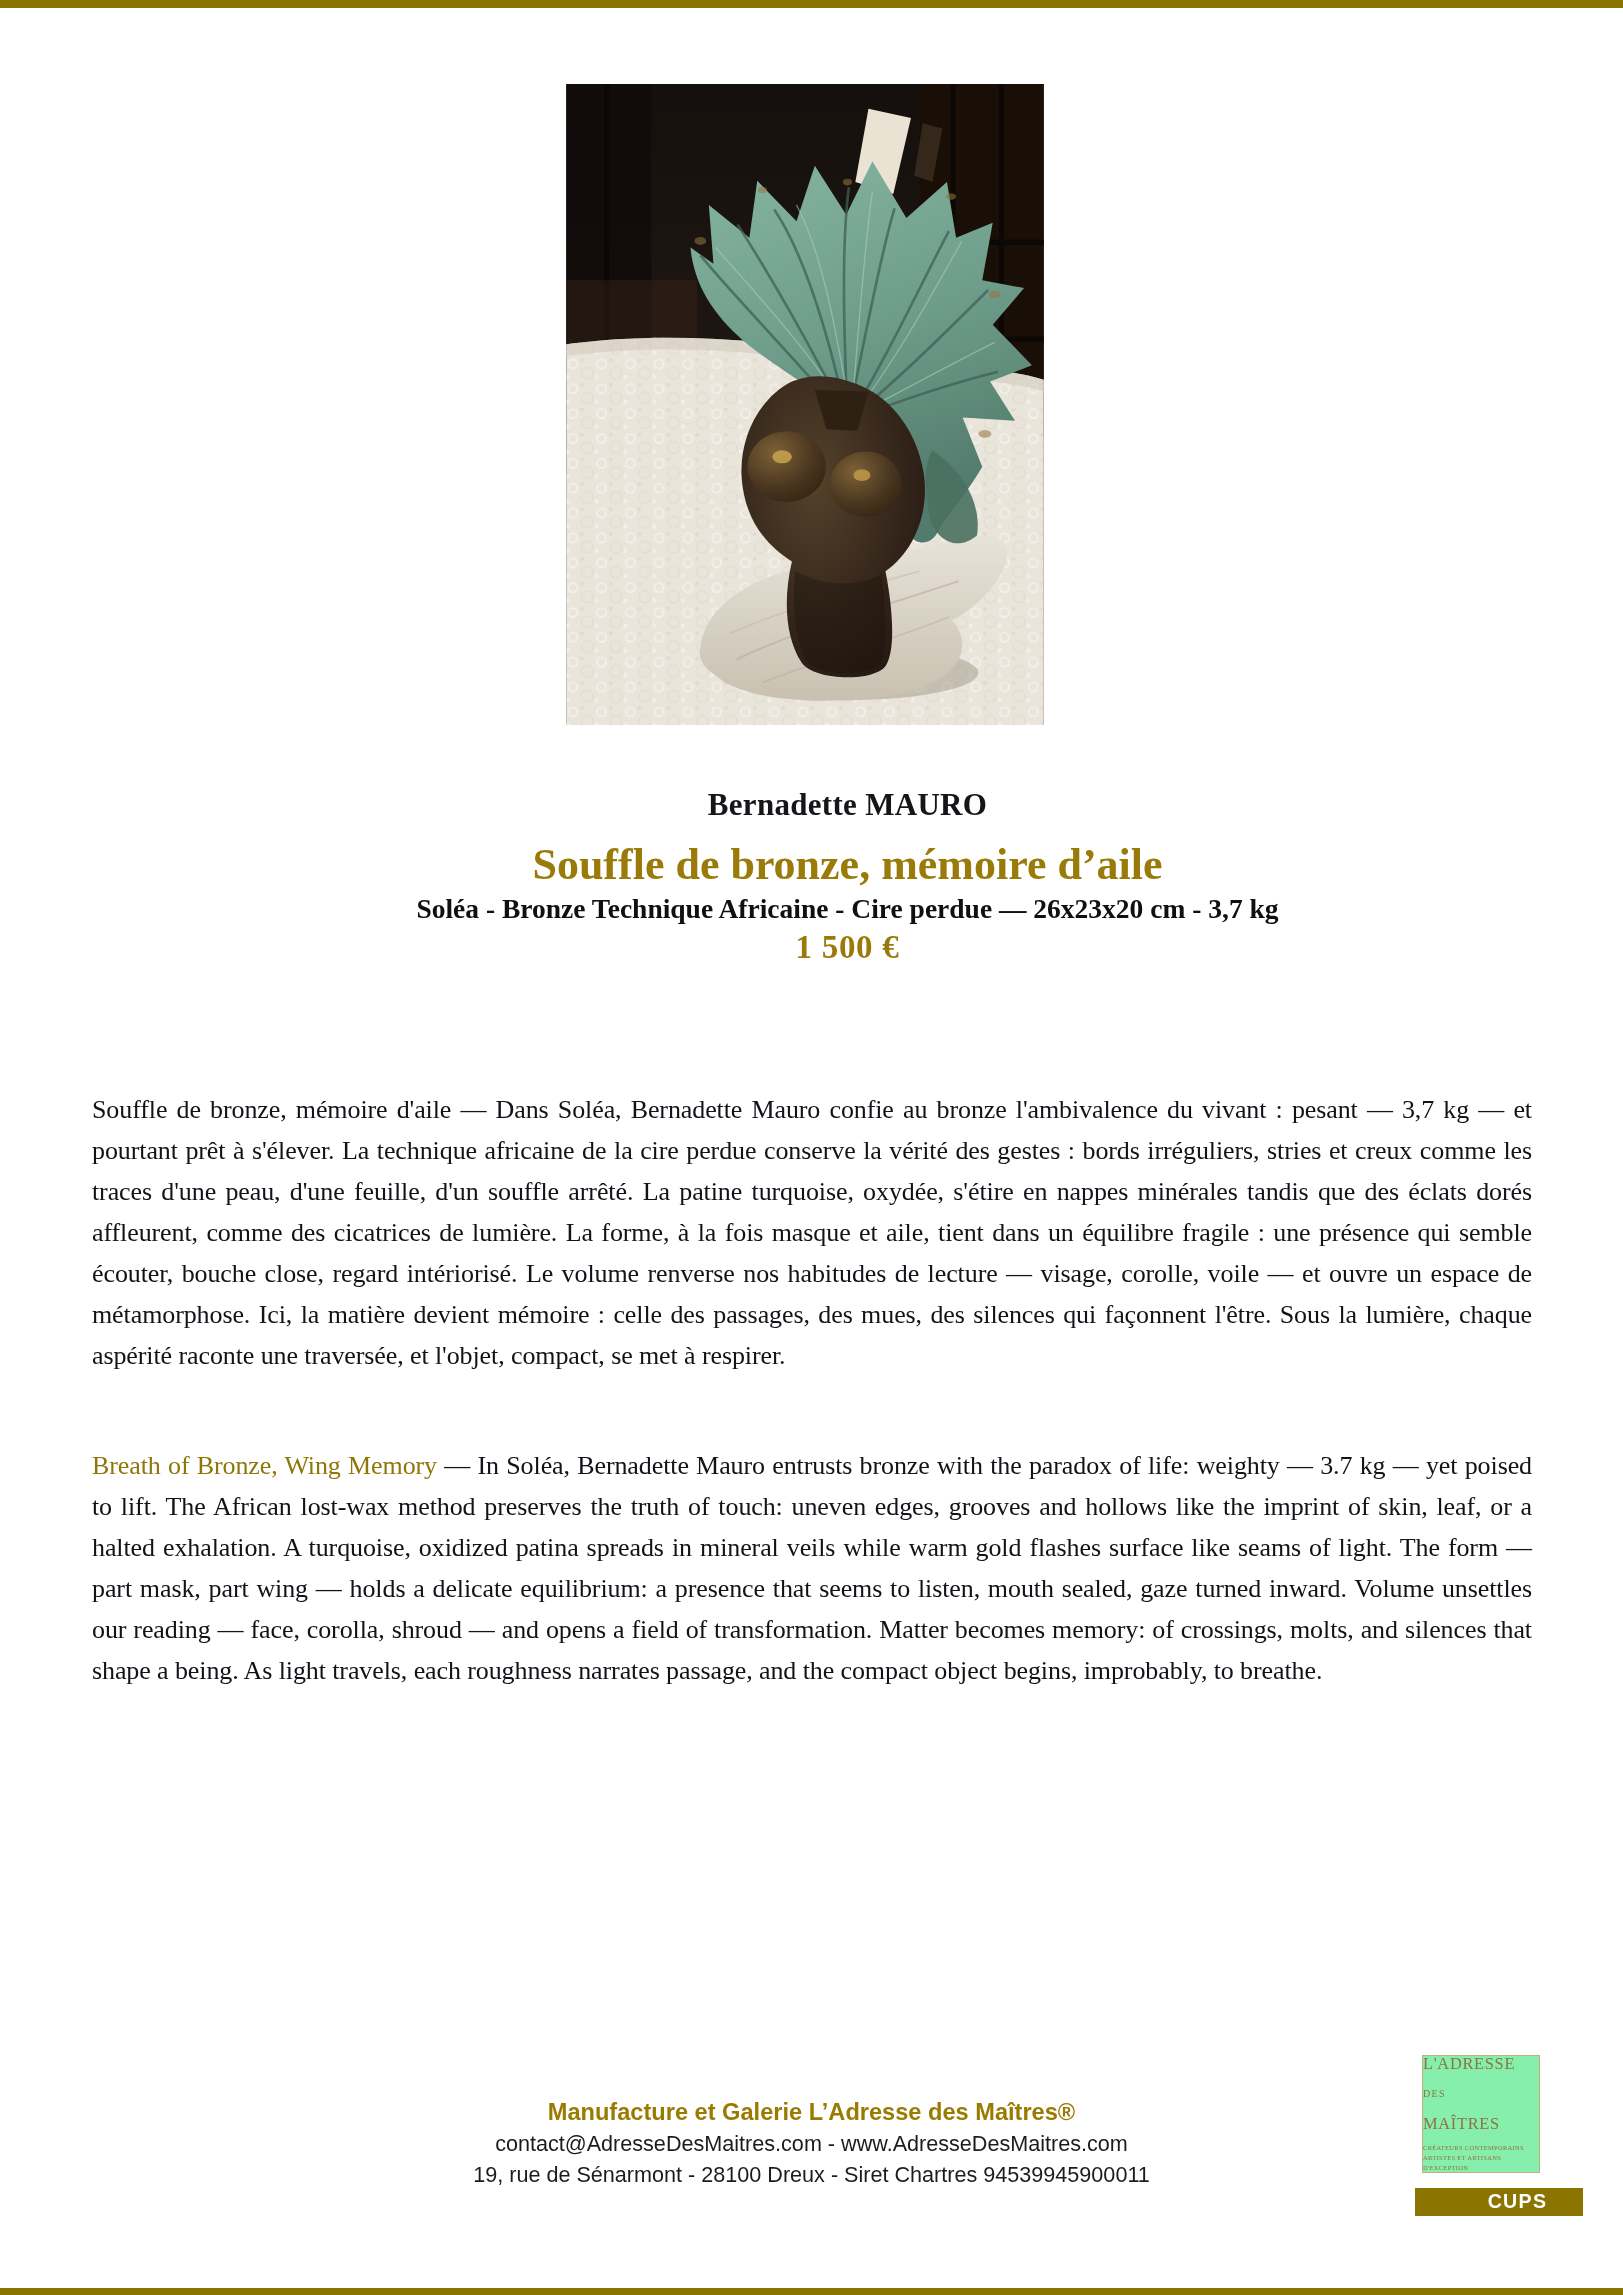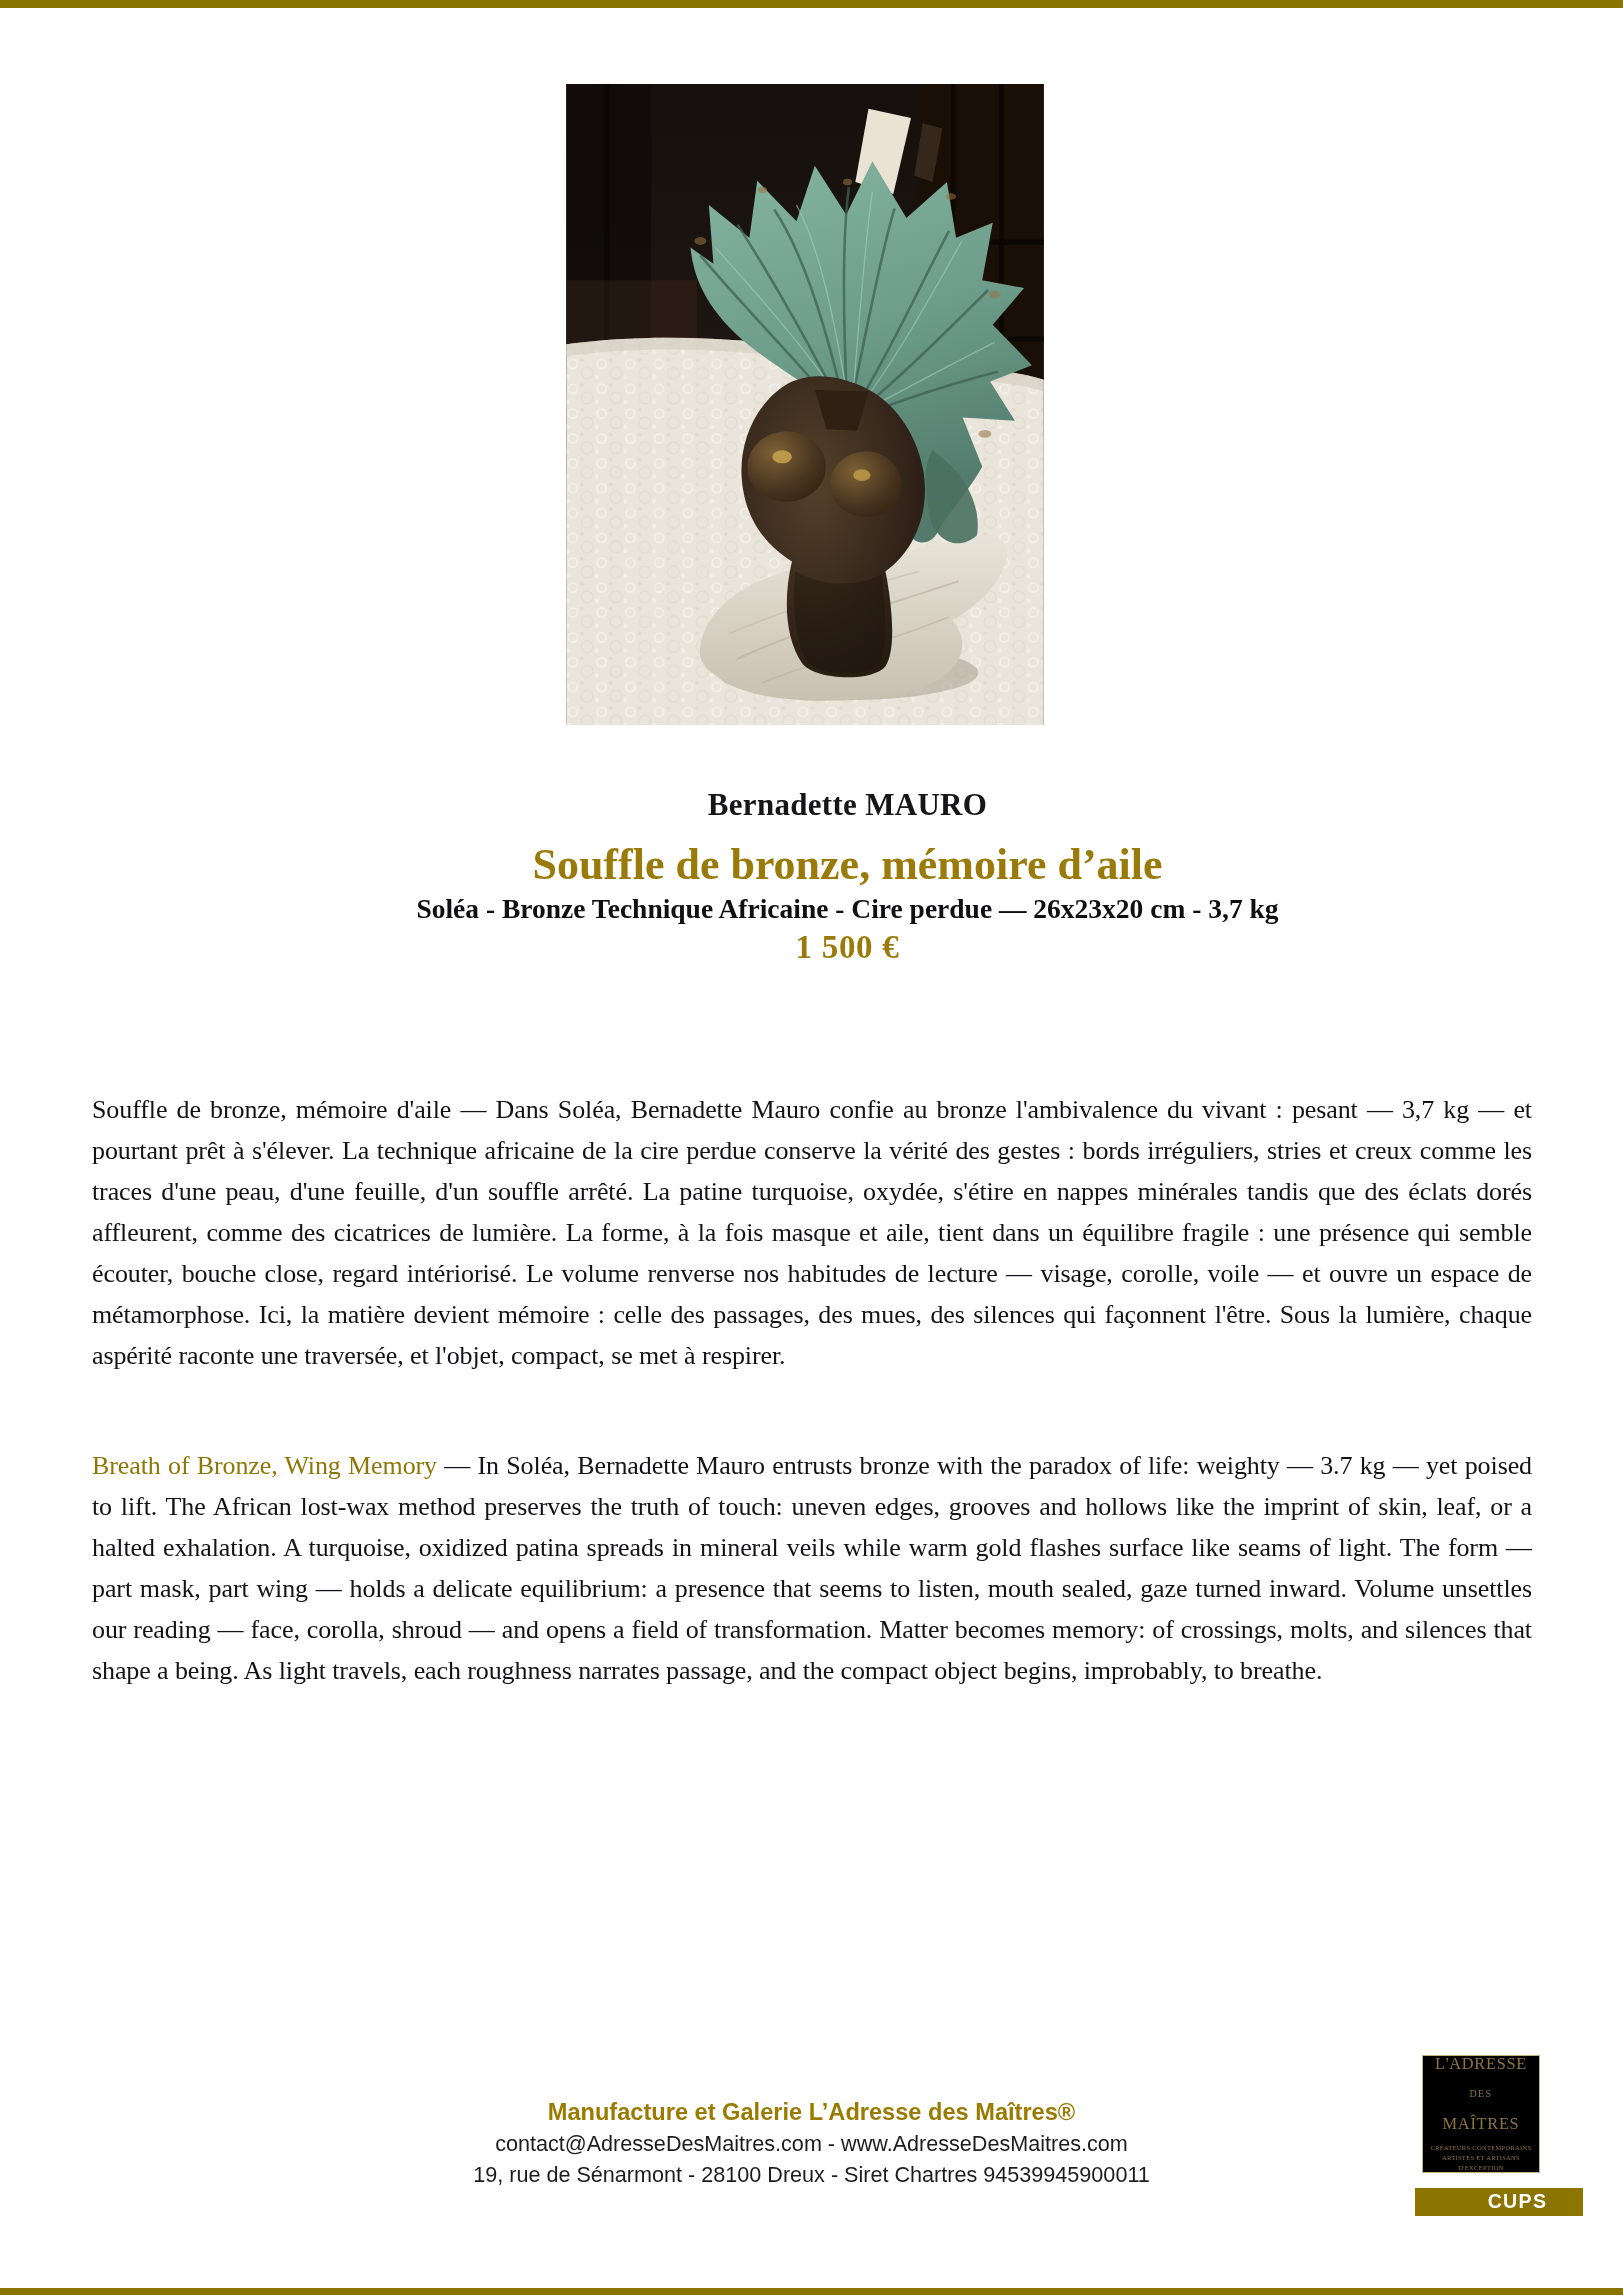--- a/index.html
+++ b/index.html
@@ -36,22 +36,22 @@
 
   .footer {
     position:absolute; left:0; top:2097px; width:1623px; text-align:center;
     font-family:"Liberation Sans","DejaVu Sans",sans-serif;
   }
   .footer .f-bold { font-size:23.6px; font-weight:bold; color:#9a7b00; line-height:31px; }
   .footer .f-reg  { font-size:21.6px; color:#1c1c1c; line-height:31px; }
 
   .logo-box {
     position:absolute; left:1422px; top:2055px; width:118px; height:118px;
-    box-sizing:border-box; border:1.3px solid #c3ae7e; background:#000000;
-    display:flex; flex-direction:column; justify-content:center; align-items:center;
+    box-sizing:border-box; border:1.3px solid #c3ae7e; background:#86efac;
+    display:flex; flex-direction:column; justify-content:center; align-items:flex-start;
     color:#8d7443; font-family:"Liberation Serif","DejaVu Serif",serif;
   }
   .logo-l1, .logo-l3 { font-size:16.4px; letter-spacing:0.7px; line-height:17.7px; }
   .logo-l2 { font-size:10px; letter-spacing:1.3px; line-height:9.8px; margin:16px 0; }
   .logo-rule { width:85px; height:0.7px; background:#b39c66; margin:5.9px 0 5.2px 0; }
   .logo-s { font-size:6.5px; letter-spacing:0.3px; line-height:9.8px; }
 
   .cups-badge {
     position:absolute; left:1415px; top:2188px; width:131px; height:27.5px;
     background:#8b7400; color:#ffffff;

